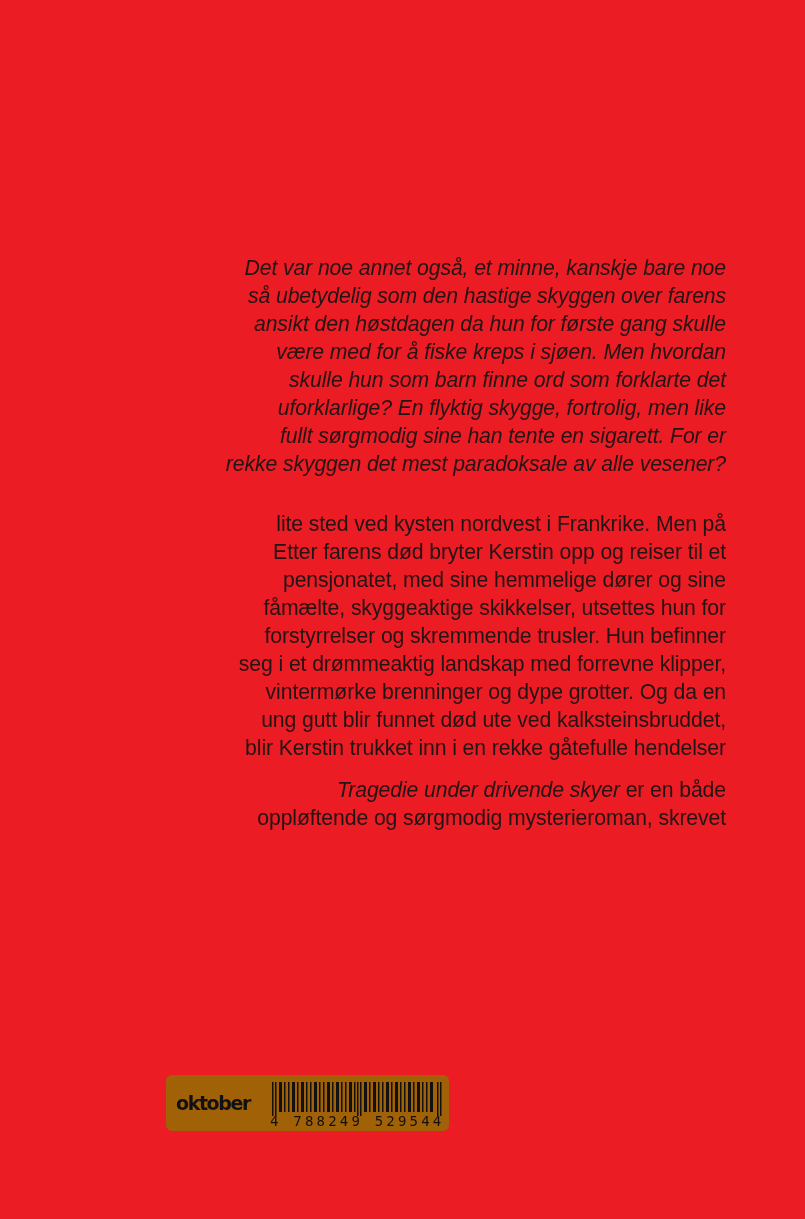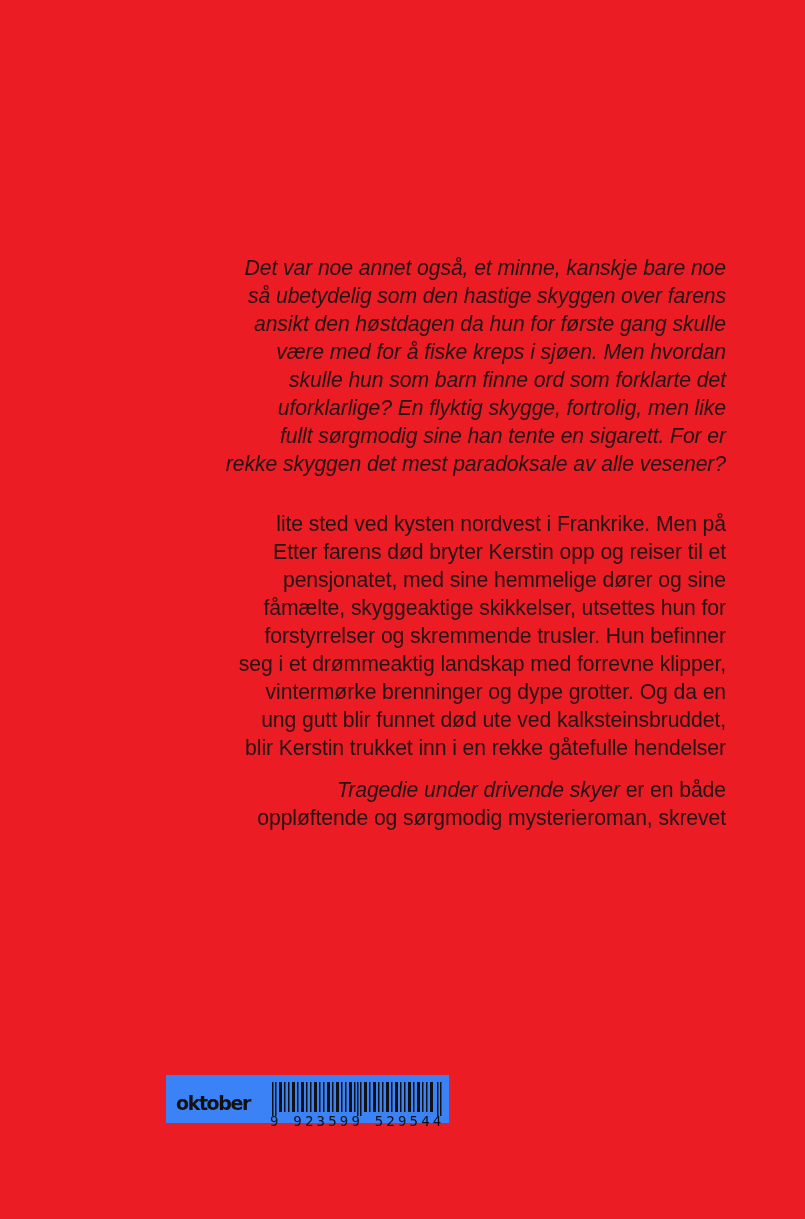--- a/index.html
+++ b/index.html
@@ -4,21 +4,21 @@
 <style>
   html, body { margin:0; padding:0; }
   body { width:805px; height:1219px; background:#ec1c24; position:relative; overflow:hidden;
          font-family:"Liberation Sans", sans-serif; color:#231416; }
   .text-block { position:absolute; left:166px; width:560px; font-size:21.2px; line-height:28px; letter-spacing:-0.1px; }
   .quote { top:254px; font-style:italic; }
   .desc { top:510px; }
   .tagline { top:776px; }
   .line { display:block; white-space:nowrap;text-align:right; }
   .ital { font-style:italic; }
-  .barcode-box { position:absolute; left:166px; top:1075px; width:283px; height:48px; background:#3b82f6; }
+  .barcode-box { position:absolute; left:166px; top:1075px; width:283px; height:56px; background:#a16207;border-radius:6px; }
   .publisher { position:absolute; left:10px; top:17px; font-family:"DejaVu Sans", sans-serif; font-weight:900;
                font-size:19px; letter-spacing:-1.4px; color:#111; }
   .bars { position:absolute; left:106px; top:7px; width:172px; height:34px; }
   .isbn { position:absolute; left:104px; top:38px; font-family:"DejaVu Sans Mono", monospace; font-size:14px;
           letter-spacing:3.2px; color:#111; }
 </style>
 </head>
 <body>
 
 <div class="text-block quote">
@@ -88,14 +88,14 @@
       <rect x="136" y="0" width="3" height="30"></rect>
         <rect x="141" y="0" width="1.5" height="30"></rect>
       <rect x="145" y="0" width="3" height="30"></rect>
         <rect x="150" y="0" width="1.5" height="30"></rect>
       <rect x="154" y="0" width="1.5" height="30"></rect>
         <rect x="158" y="0" width="3" height="30"></rect>
       <rect x="165" y="0" width="1.5" height="34"></rect>
         <rect x="168" y="0" width="1.5" height="34"></rect>
     </g>
   </svg>
-  <span class="isbn">9 923599 529544</span>
+  <span class="isbn">4 788249 529544</span>
 </div>
 
 </body></html>

